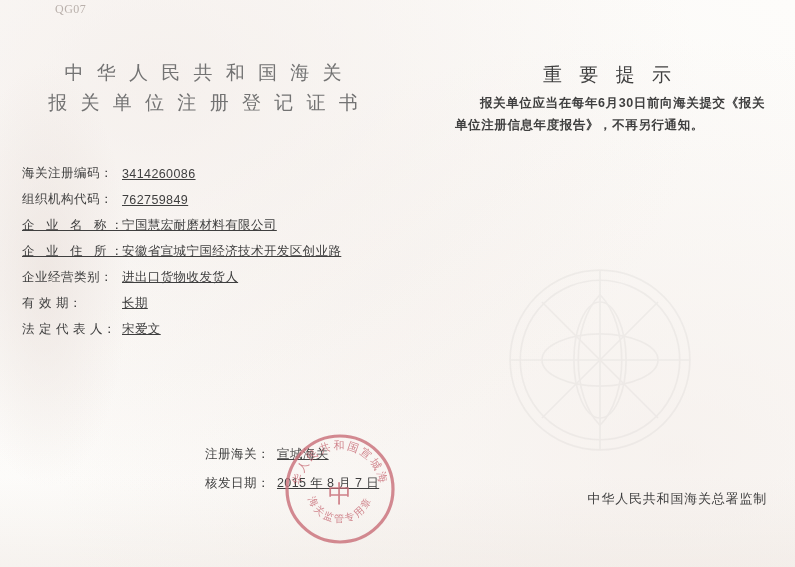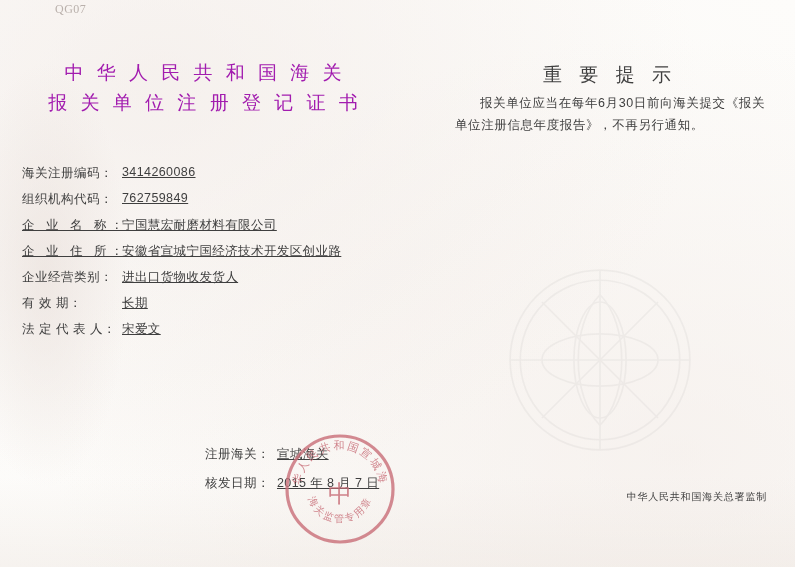--- a/index.html
+++ b/index.html
@@ -58,35 +58,35 @@
   .title-block {
     position: absolute;
     left: 40px;
     top: 58px;
     width: 330px;
     text-align: center;
   }
   .title-line {
     font-size: 19px;
     letter-spacing: 4px;
-    color: #a21caf;
+    color: #737373;
     line-height: 30px;
     font-family: "Liberation Sans", sans-serif;
     font-weight: 500;
   }
 
   .fields {
     position: absolute;
     left: 22px;
     top: 165px;
     width: 420px;
   }
   .field-row {
     display: flex;
-    align-items: flex-start;
+    align-items: center;
     margin-bottom: 9px;
   }
   .field-row.gap-big { margin-top: 2px; }
   .field-label {
     width: 100px;
     flex: 0 0 100px;
     font-size: 12.5px;
     color: #3f3f3f;
     letter-spacing: 0.5px;
     white-space: nowrap;
@@ -117,40 +117,41 @@
     font-weight: 500;
     margin-bottom: 4px;
   }
   .notice-body {
     font-size: 12.5px;
     line-height: 22px;
     color: #3f3f3f;
     text-align: justify;
     letter-spacing: 0.6px;
     text-indent: 2em;
+    font-weight: bold;
   }
 
   
   .bottom-fields {
     position: absolute;
     left: 205px;
     top: 446px;
     width: 260px;
   }
   .bottom-fields .field-label {
     width: 72px;
     flex: 0 0 72px;
   }
   .bottom-fields .field-row { margin-bottom: 12px; }
 
   .issuer {
     position: absolute;
     right: 28px;
     top: 490px;
-    font-size: 10px;
+    font-size: 13px;
     color: #3f3f3f;
     letter-spacing: 0.8px;
   }
 
   
   .seal {
     position: absolute;
     left: 283px;
     top: 432px;
     width: 114px;

